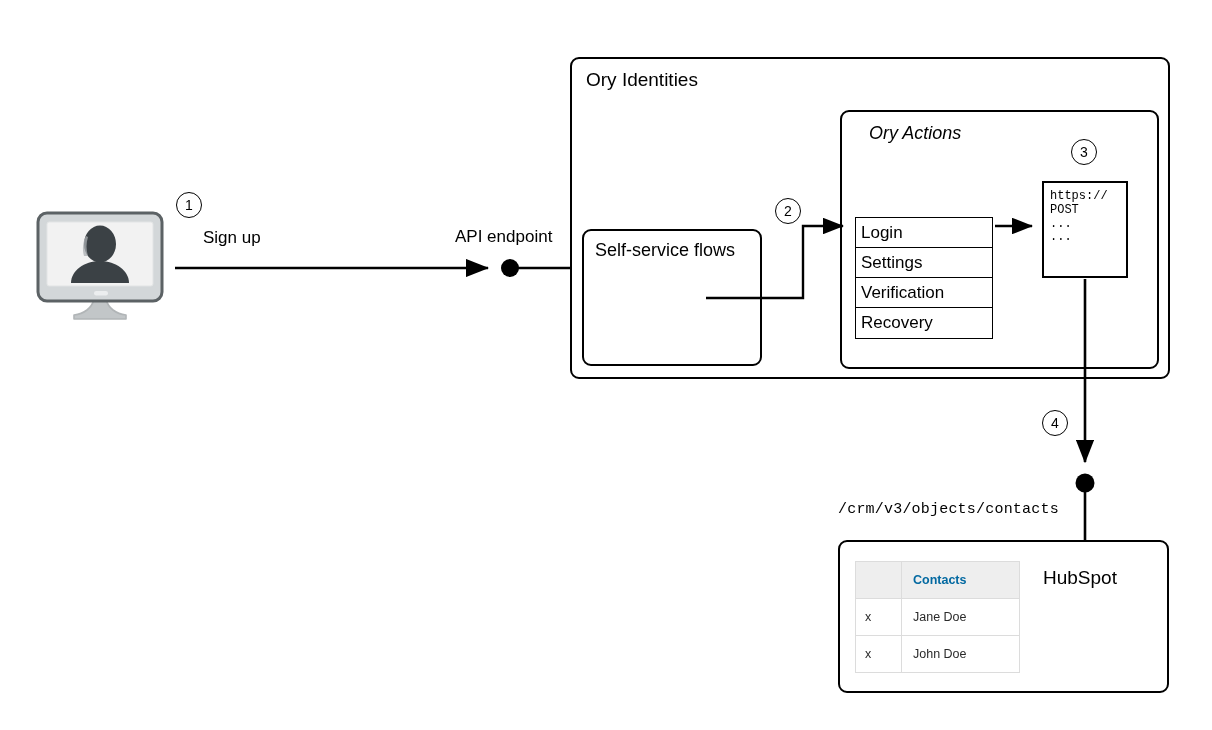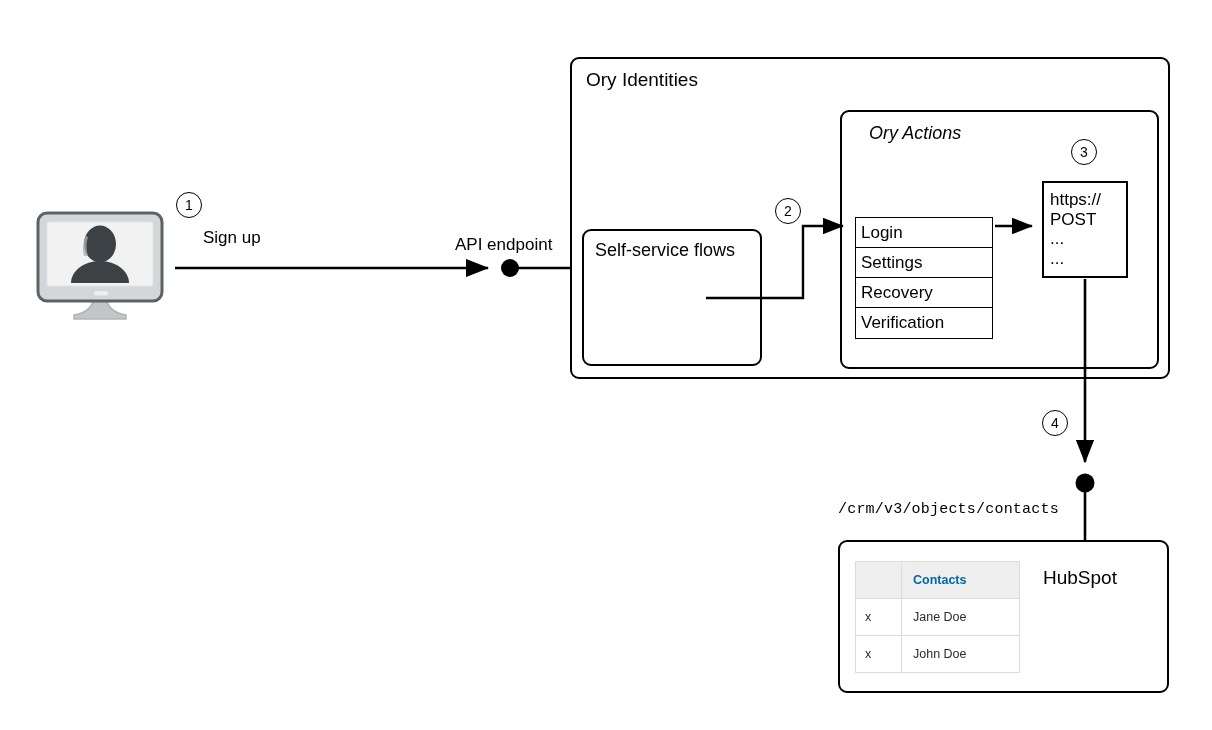--- a/index.html
+++ b/index.html
@@ -29,21 +29,21 @@
   .box-label {
     position: absolute;
     font-family: "Liberation Sans", sans-serif;
     color: #000000;
     white-space: nowrap;
     line-height: 1;
   }
   .title-lg   { font-size: 19px; }
   .title-md   { font-size: 18px; }
   .edge-label { font-size: 17px; }
-  .mono       { font-family: Liberation Sans, sans-serif; font-size: 17px; line-height: 1.15; }
+  .mono       { font-family: Liberation Mono, monospace; font-size: 12px; line-height: 1.15; }
   .mono-path  { font-family: "Liberation Mono", monospace; font-size: 15px; letter-spacing: 0.2px; }
   .num-badge {
     position: absolute;
     width: 26px; height: 26px;
     border: 1.6px solid #000;
     border-radius: 50%;
     box-sizing: border-box;
     display: flex;
     align-items: center;
     justify-content: center;
@@ -191,38 +191,38 @@
       <path d="M52,26 C50,32 50,39 52,45 L48,45 C46,38 47,30 50,25 Z" fill="#a9aeb1" opacity="0.75"></path>
 
       <path d="M64,50 C80,50 93,60 93,72 L35,72 C35,60 48,50 64,50 Z" fill="#3b4145"></path>
     </svg>
   </div>
 
   <div class="num-badge" style="left:176px; top:192px;">1</div>
 
   <div class="box-label edge-label" style="left:203px; top:229px;">Sign up</div>
 
-  <div class="box-label edge-label" style="left:455px; top:236px;">API endpoint</div>
+  <div class="box-label edge-label" style="left:455px; top:228px;">API endpoint</div>
 
   <div class="rbox" style="left:570px; top:57px; width:600px; height:322px;"></div>
   <div class="box-label title-lg" style="left:586px; top:70px;">Ory Identities</div>
 
   <div class="rbox" style="left:582px; top:229px; width:180px; height:137px; border-width:2px;"></div>
   <div class="box-label title-md" style="left:595px; top:241px;">Self-service flows</div>
 
   <div class="num-badge" style="left:775px; top:198px;">2</div>
 
   <div class="rbox" style="left:840px; top:110px; width:319px; height:259px;"></div>
   <div class="box-label title-md" style="left:869px; top:124px;font-style:italic;">Ory Actions</div>
 
   <div id="flow-list">
     <div class="flow-row">Login</div>
     <div class="flow-row">Settings</div>
+    <div class="flow-row">Verification</div>
     <div class="flow-row">Recovery</div>
-    <div class="flow-row">Verification</div>
   </div>
 
   <div class="num-badge" style="left:1071px; top:139px;">3</div>
 
   <div class="sqbox" id="webhook-box"></div>
   <div class="mono" id="webhook-code">https://
 POST
 ...
 ...</div>
 

